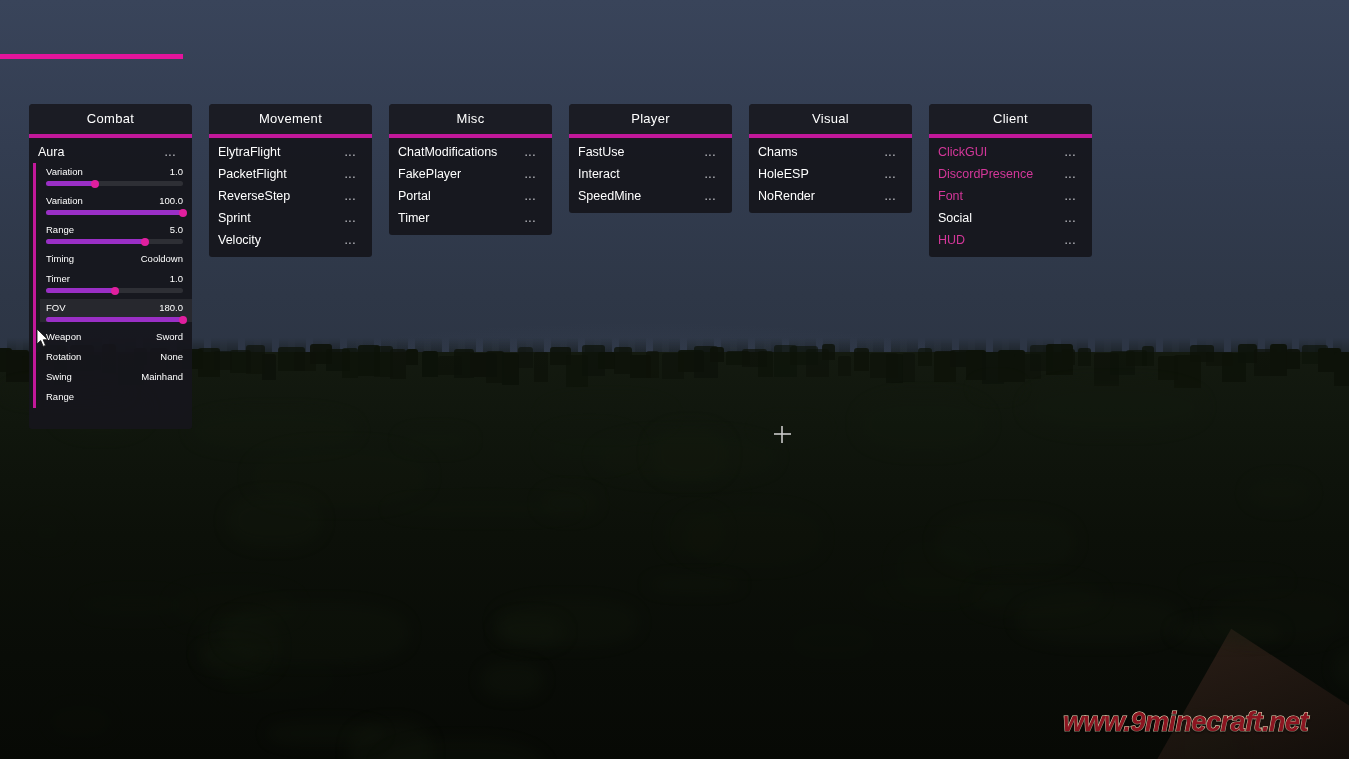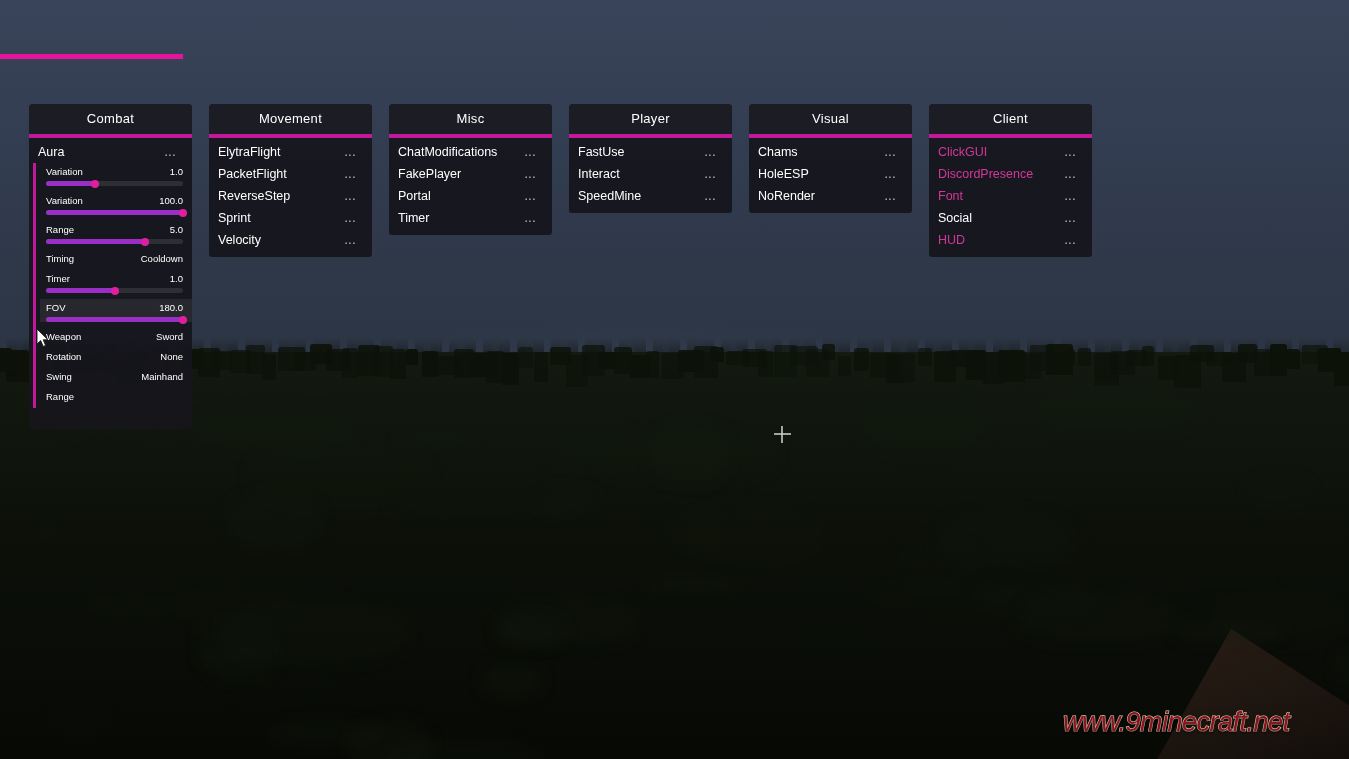--- a/index.html
+++ b/index.html
@@ -143,21 +143,21 @@
   }
   .crosshair i {
     position:absolute; background:rgba(205,205,205,.78); display:block;
   }
   .crosshair .h { left:-8px; top:-1px; width:17px; height:2px; }
   .crosshair .v { left:-1px; top:-8px; width:2px; height:17px; }
 
   
   .site-watermark {
     position:absolute; left:1063px; top:707px;
-    font-size:27px; font-weight:normal; font-style:italic;
+    font-size:27px; font-weight:bold; font-style:italic;
     letter-spacing:-.5px;
     color:#8c1420;
     -webkit-text-stroke:1.2px #e8d9b8;
     paint-order:stroke fill;
     text-shadow:0 2px 2px rgba(0,0,0,.5);
     z-index:50; white-space:nowrap;
   }
 </style>
 </head>
 <body>

